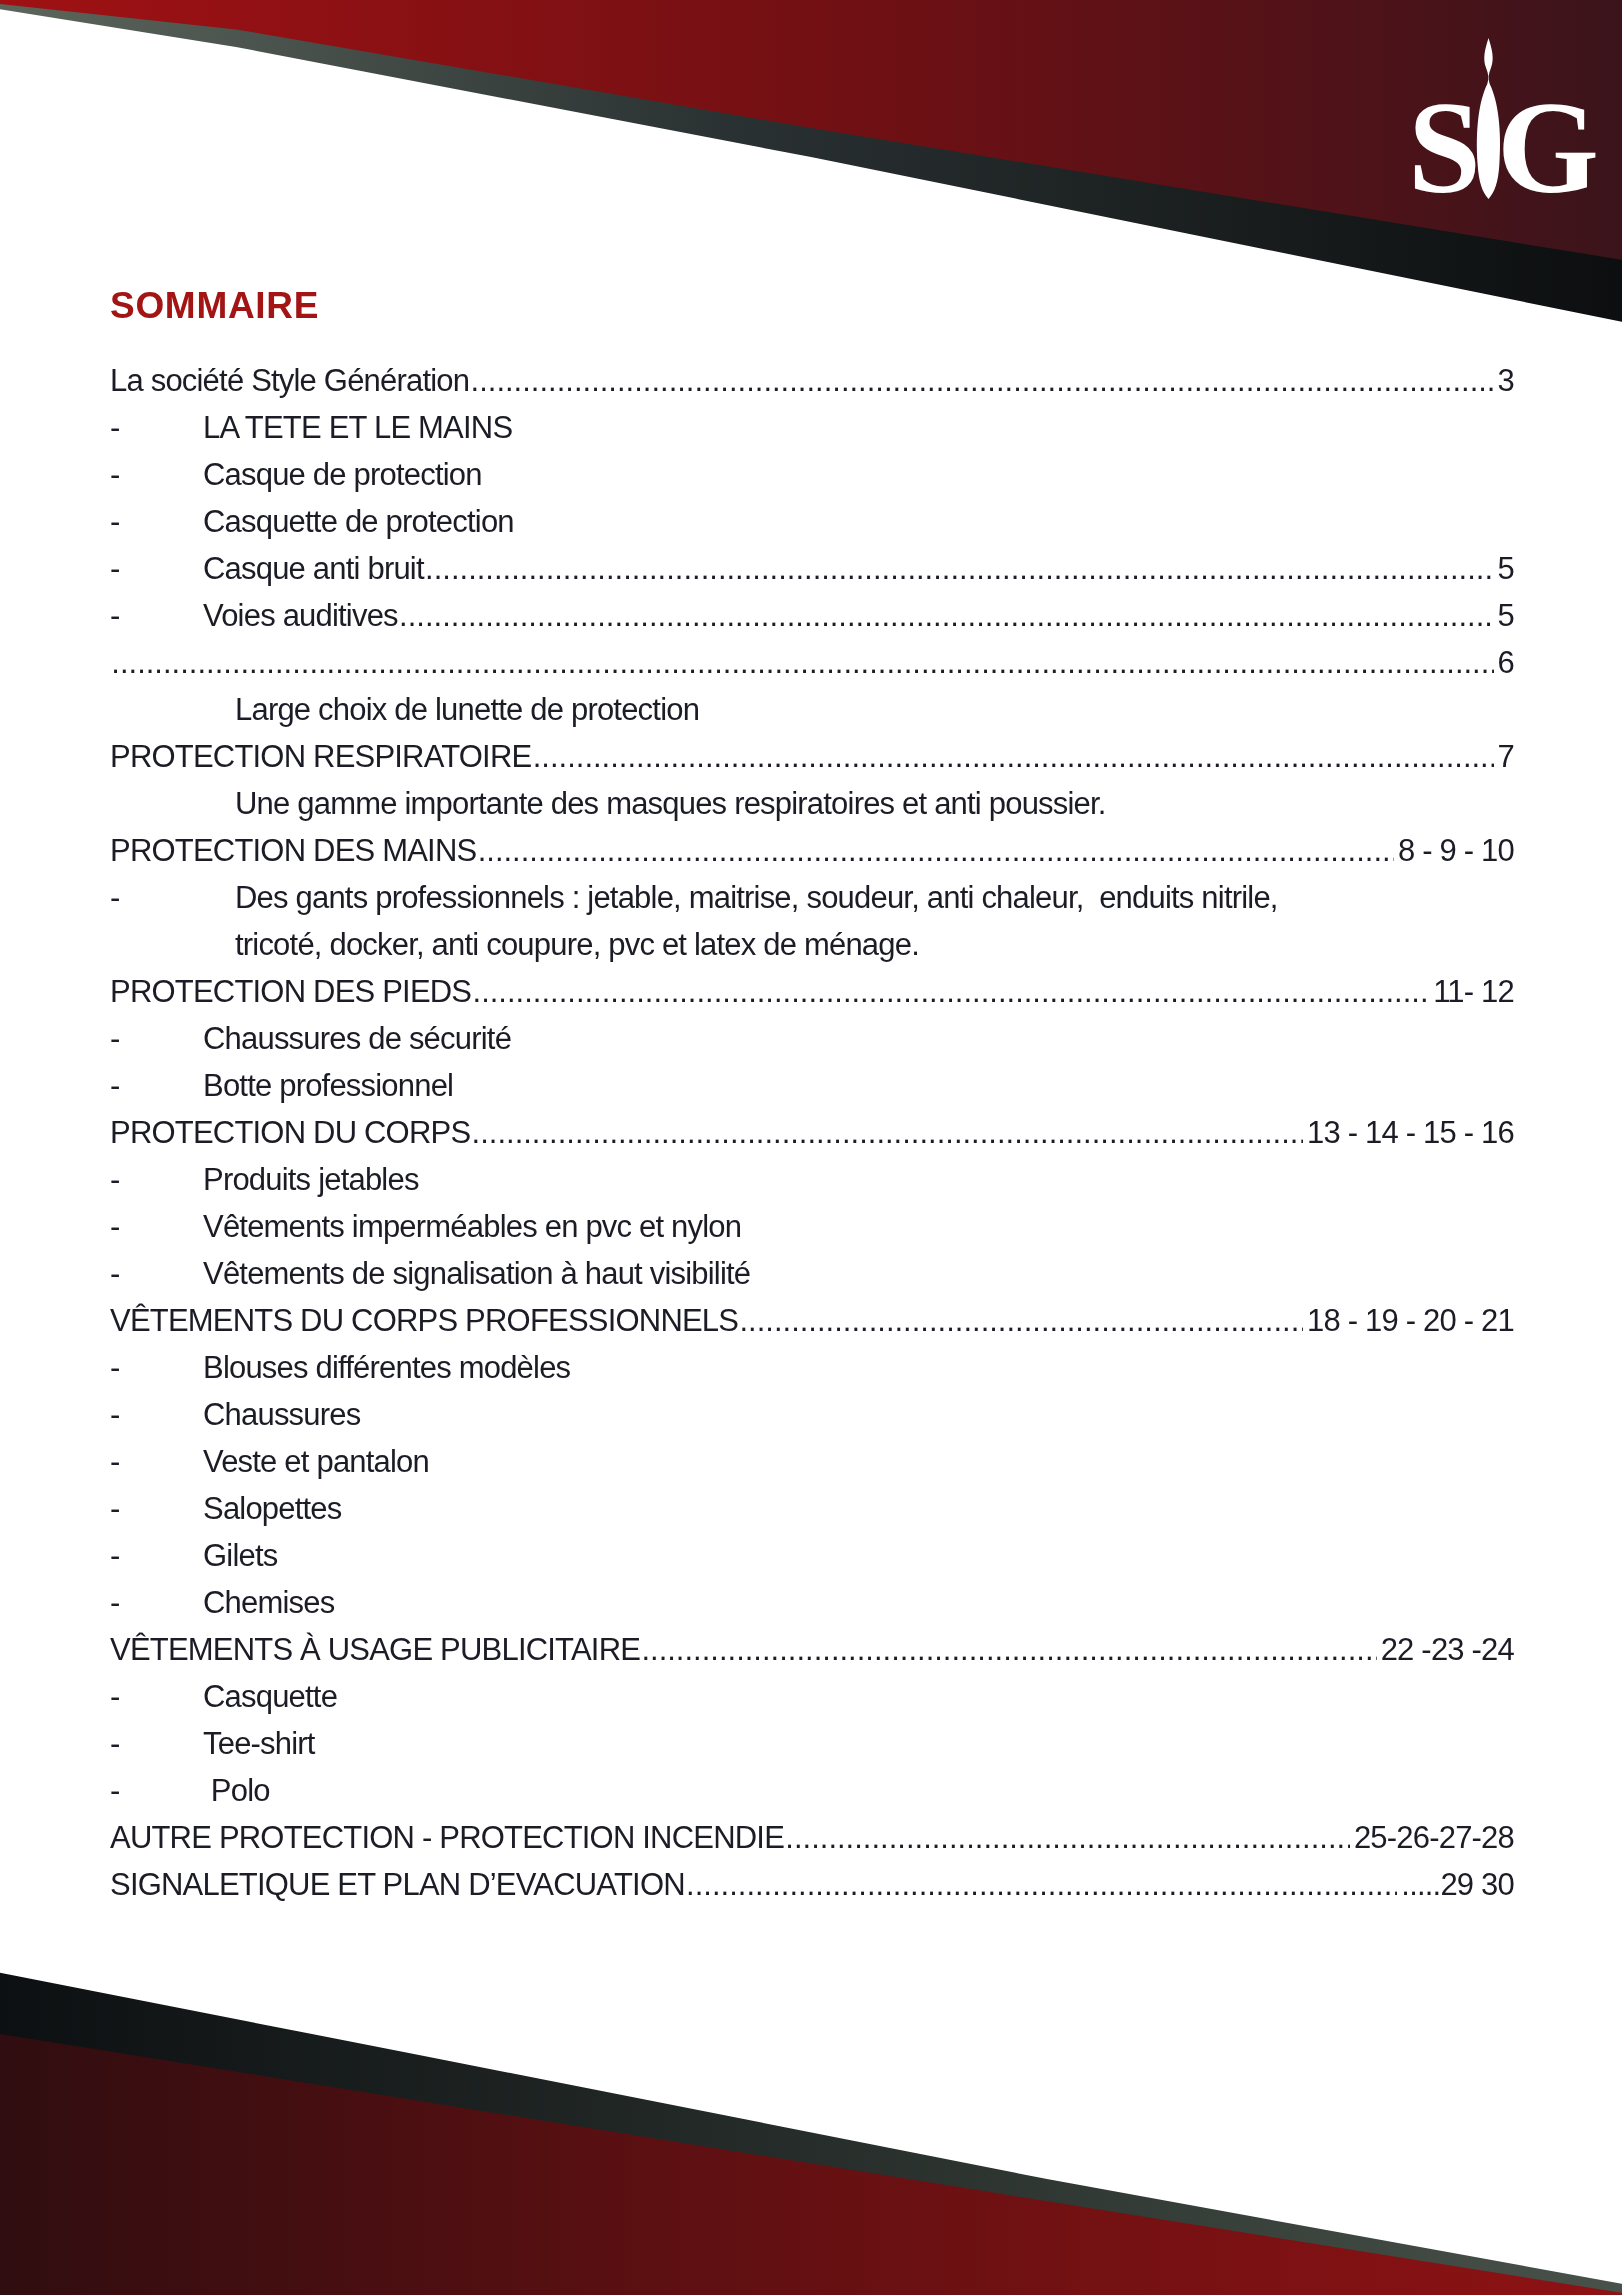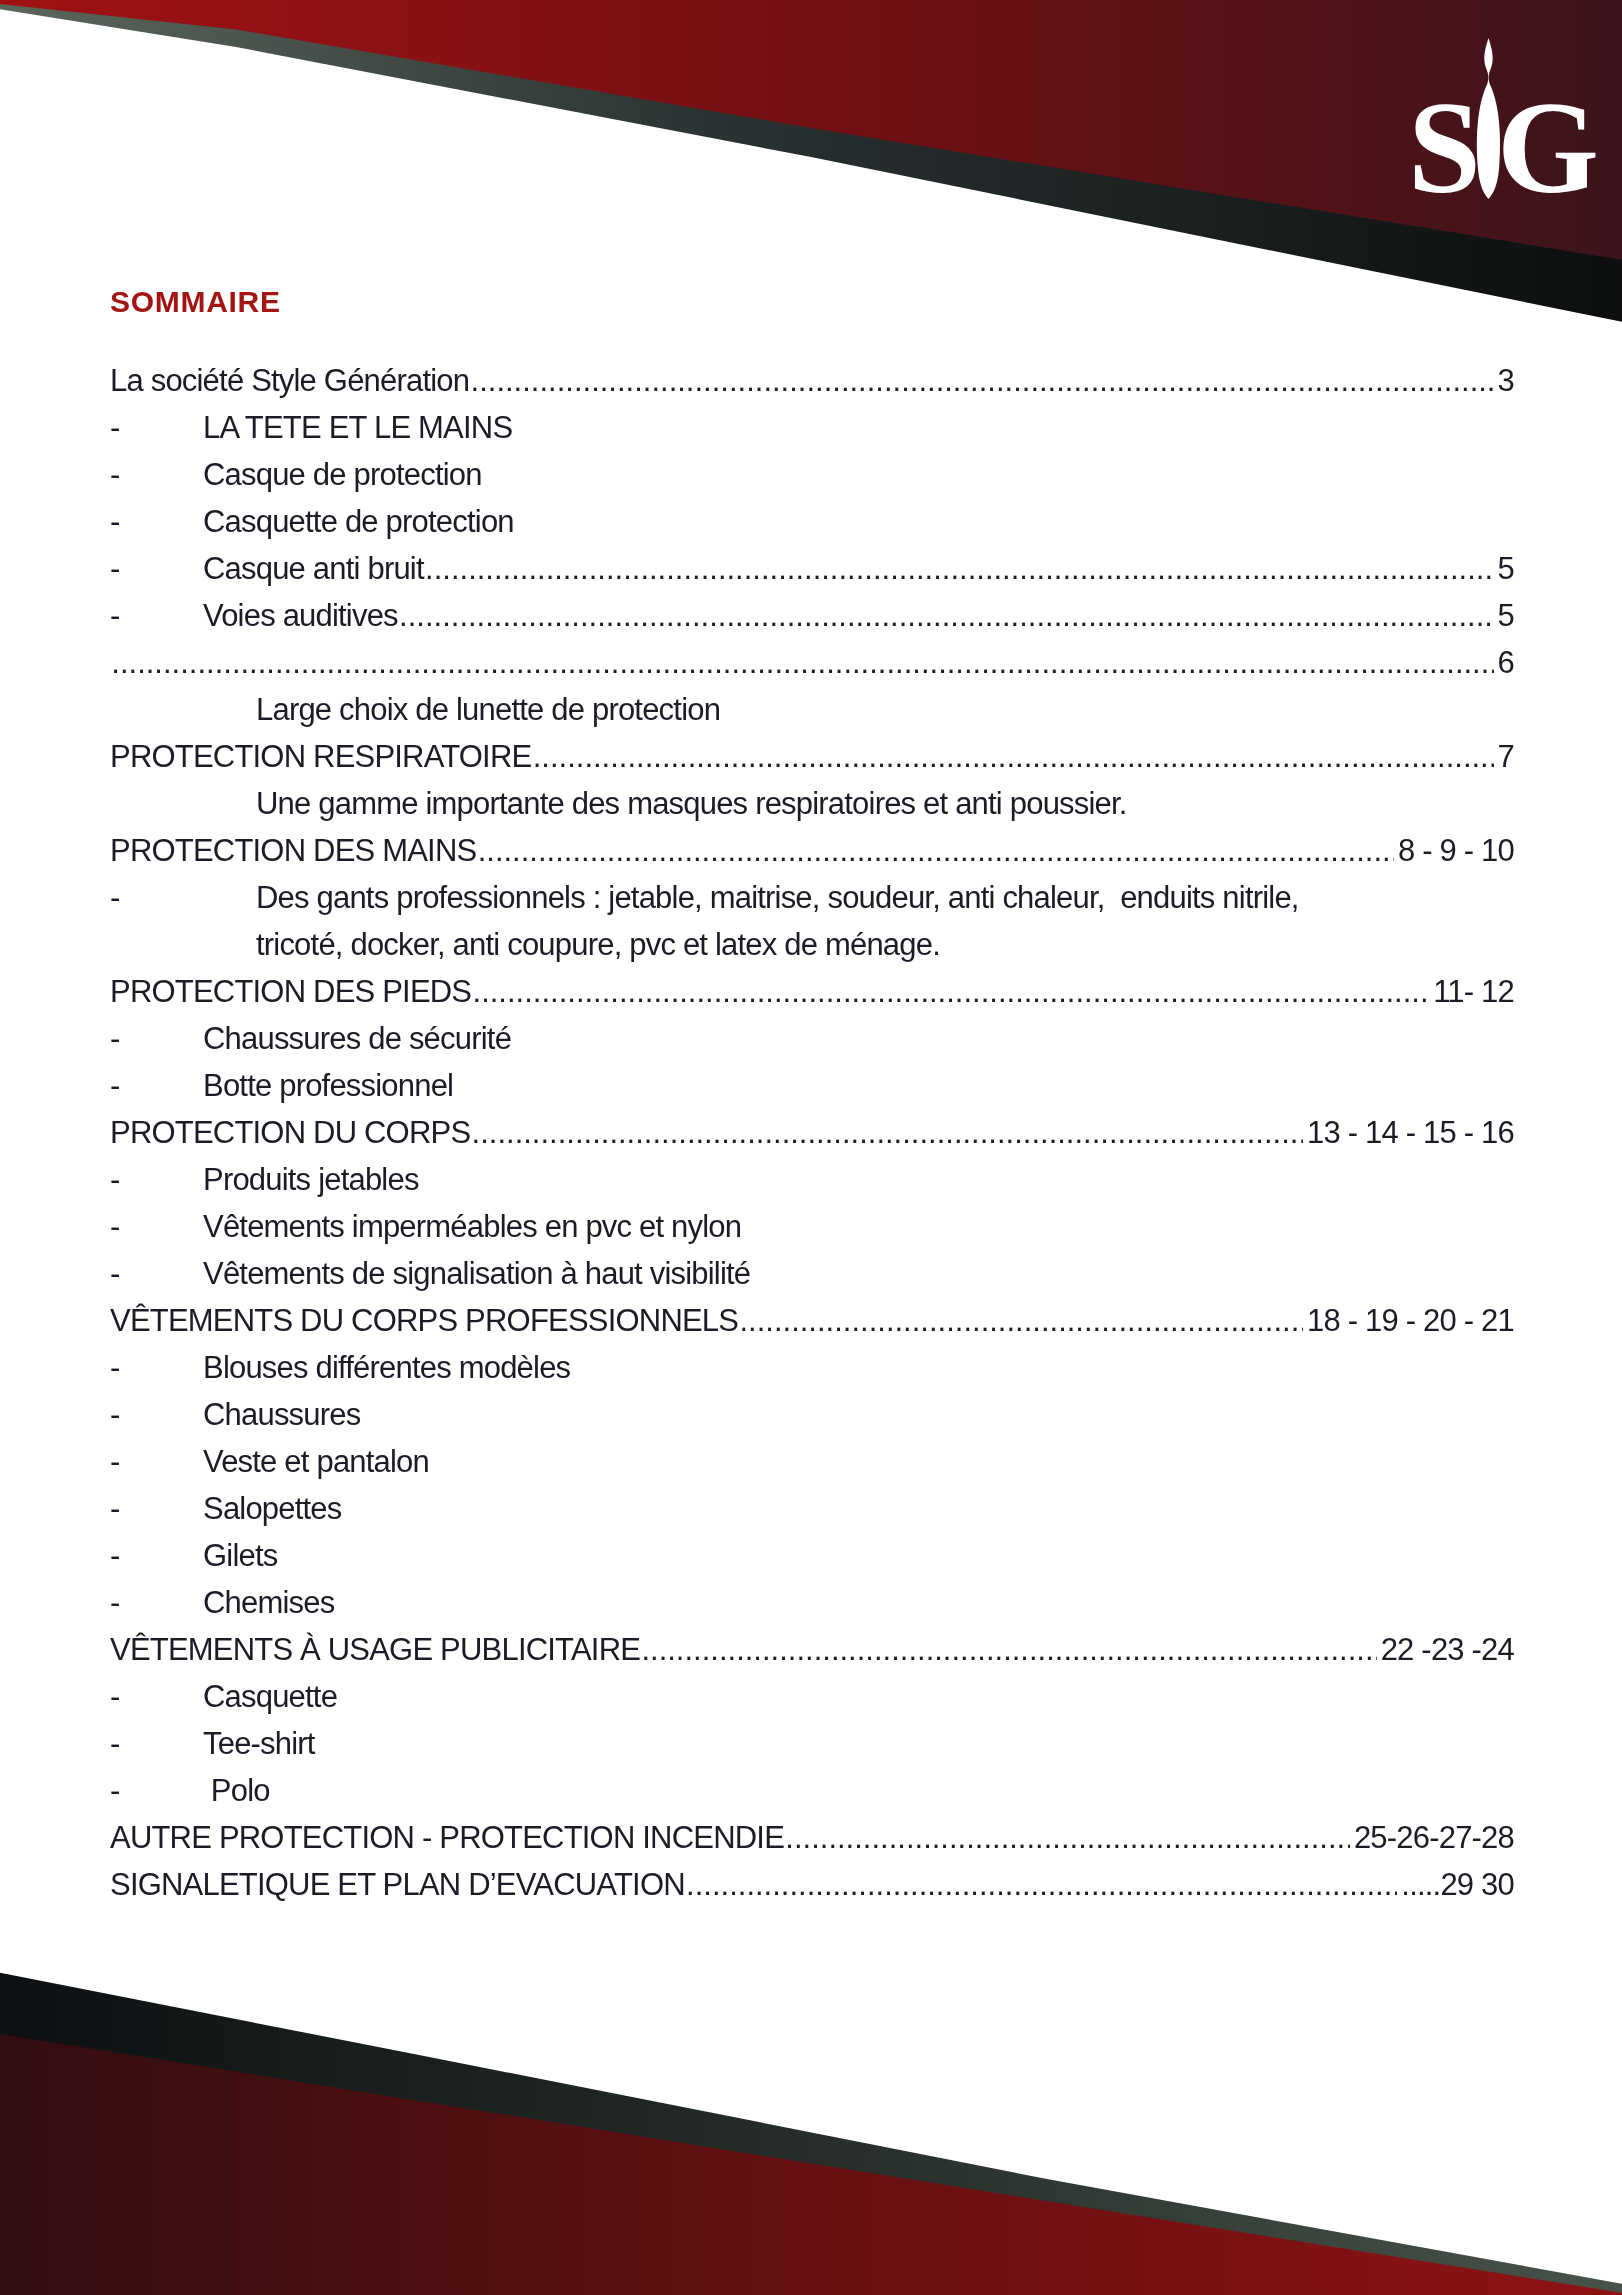--- a/index.html
+++ b/index.html
@@ -23,31 +23,31 @@
   .logo-letter {
     position:absolute; color:#ffffff; font-family:"Liberation Serif", serif;
     font-weight:bold; font-size:131px; line-height:1;
   }
   .logo-s { left:1408px; top:82px; }
   .logo-g { left:1497px; top:82px; }
   .logo-club { position:absolute; left:1474px; top:38px; width:29px; height:161px; }
   
   .title {
     position:absolute; left:110px; top:287px; margin:0;
-    font-size:30px; line-height:1; font-weight:bold; letter-spacing:0.7px;
+    font-size:37px; line-height:1; font-weight:bold; letter-spacing:0.7px;
     color:#a31414;
   }
   
   .toc {
     position:absolute; left:110px; top:357px; width:1404px;
     font-size:31px; line-height:47px; letter-spacing:-0.8px; color:#1c1c26;
   }
   .row { display:flex; align-items:flex-end; }
   .dash { flex:0 0 93px; }
-  .row.sub .label, .row.cont .label, .row.item-wide .label { margin-left:53px; }
+  .row.sub .label, .row.cont .label, .row.item-wide .label { margin-left:32px; }
   .label { white-space:pre; flex:0 0 auto; }
   .dots {
     flex:1 1 auto; min-width:0; overflow:hidden; white-space:nowrap;
     margin:0 3.9px 0 1.3px; letter-spacing:0;
   }
   .dots::after { content:"..........................................................................................................................................................................................................."; }
   .pnum { flex:0 0 auto; white-space:pre; }
   
   .banner-bottom { position:absolute; left:0; top:1963px; width:1623px; height:332px; }
   .bband { position:absolute; left:0; top:0; width:1623px; height:332px; }

